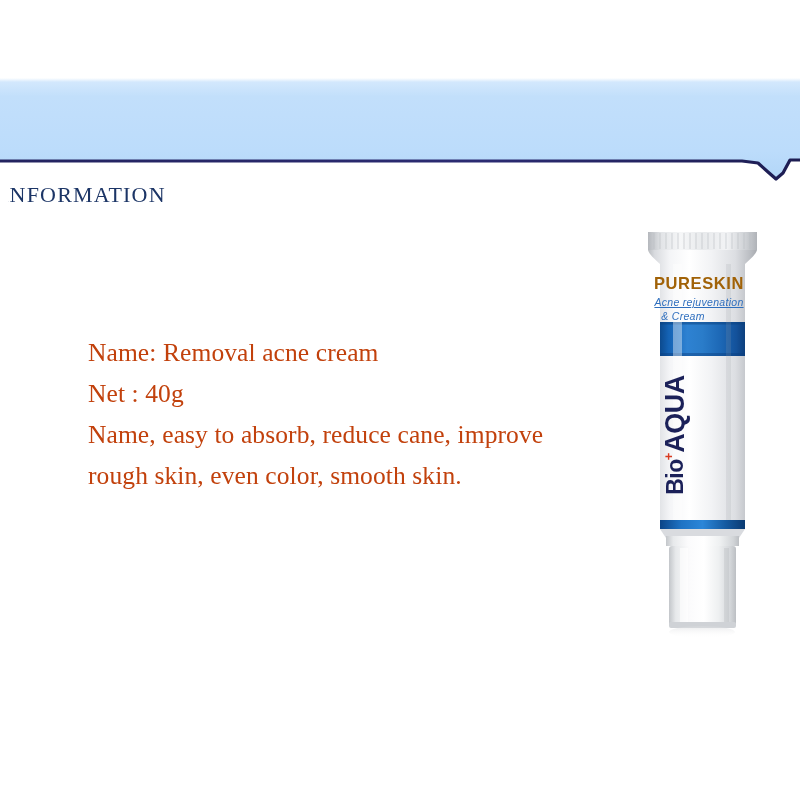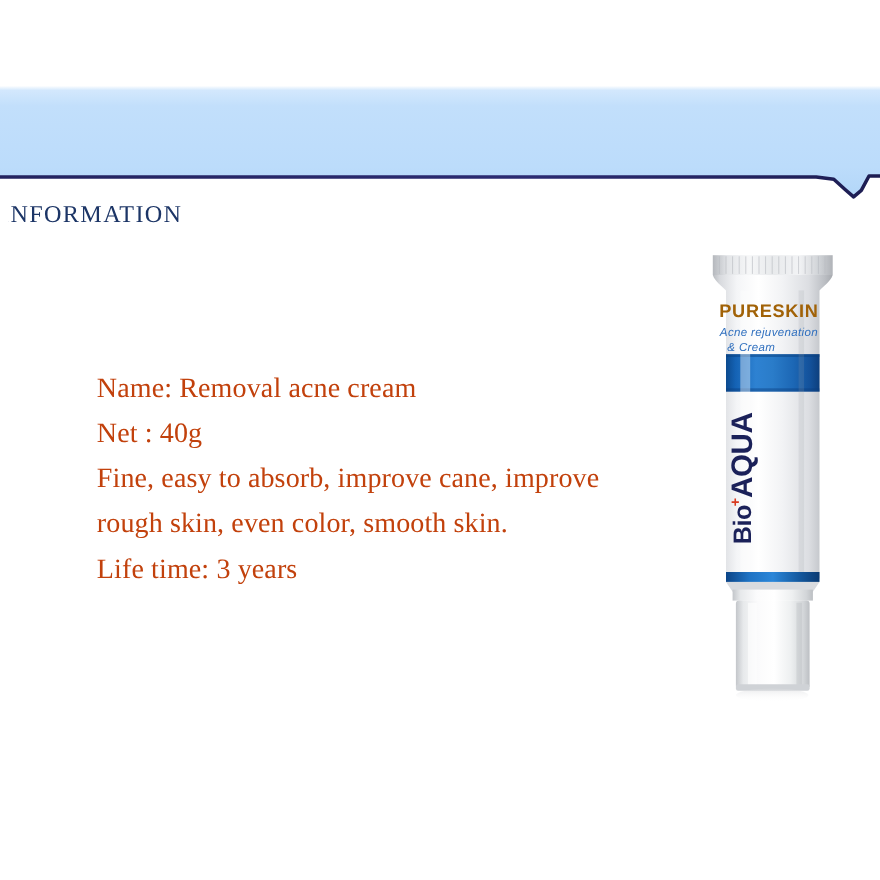--- a/index.html
+++ b/index.html
@@ -107,21 +107,21 @@
     position: absolute;
     left: 0;
     width: 118px;
     text-align: center;
     font-family: "Liberation Sans", "DejaVu Sans", sans-serif;
     font-size: 10.5px;
     font-style: italic;
     letter-spacing: 0.3px;
     color: #2f6fbe;
   }
-  .subline.l1 { top: 70px; }
+  .subline.l1 { top: 70px; text-decoration: underline; }
   .subline.l2 { top: 84px; left: -16px; text-align: center; }
 
   .logo-rot {
     position: absolute;
     left: -24px;
     top: 220px;
     width: 170px;
     height: 30px;
     transform: rotate(-90deg);
     transform-origin: 59px 15px;
@@ -178,22 +178,21 @@
       <path d="M0,2 L800,2 L800,84 L790,84 L783,98 L776,104 L768,96 L758,87 L742,85 L0,85 Z" fill="url(#bandGrad)"></path>
 
       <path d="M0,85 L742,85 L758,87 L768,96 L776,103 L783,97 L790,84 L800,84" fill="none" stroke="url(#ruleGrad)" stroke-width="3.2" stroke-linejoin="round" stroke-linecap="round"></path>
     </svg>
     <div class="header-title">Information</div>
   </div>
 
   <div class="info-block">
     <div class="info-line">Name: Removal acne cream</div>
     <div class="info-line">Net : 40g</div>
-    <div class="info-line wrap">Fine, easy to absorb, improve cane, improve rough skin, even color, smooth skin.</div>
-    <div class="info-line">Life time: 3 years</div>
+    <div class="info-line wrap">Name, easy to absorb, reduce cane, improve rough skin, even color, smooth skin.</div>
   </div>
 
   <div class="tube">
     <svg width="130" height="430" viewBox="0 0 130 430">
       <defs>
 
         <linearGradient id="bodyGrad" x1="0" y1="0" x2="1" y2="0">
           <stop offset="0%" stop-color="#b9bcc0"></stop>
           <stop offset="6%" stop-color="#d8dade"></stop>
           <stop offset="20%" stop-color="#f4f5f7"></stop>

